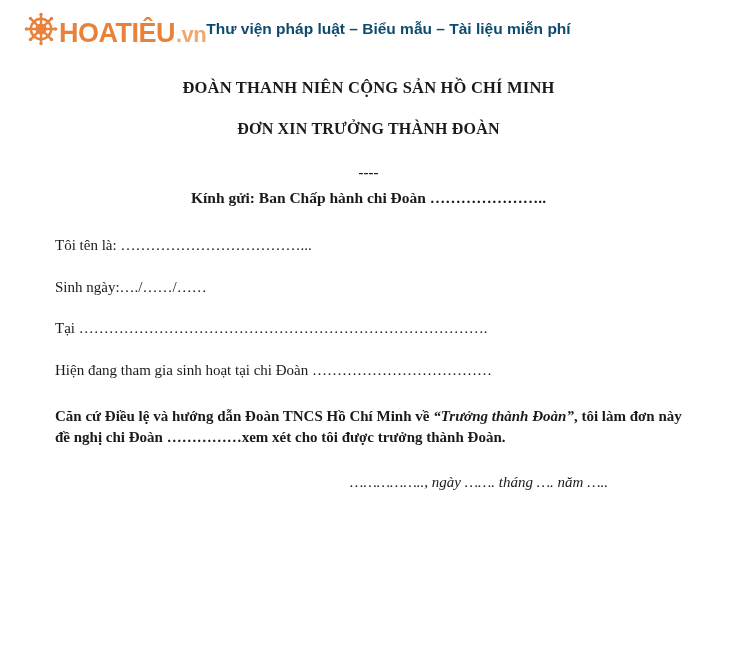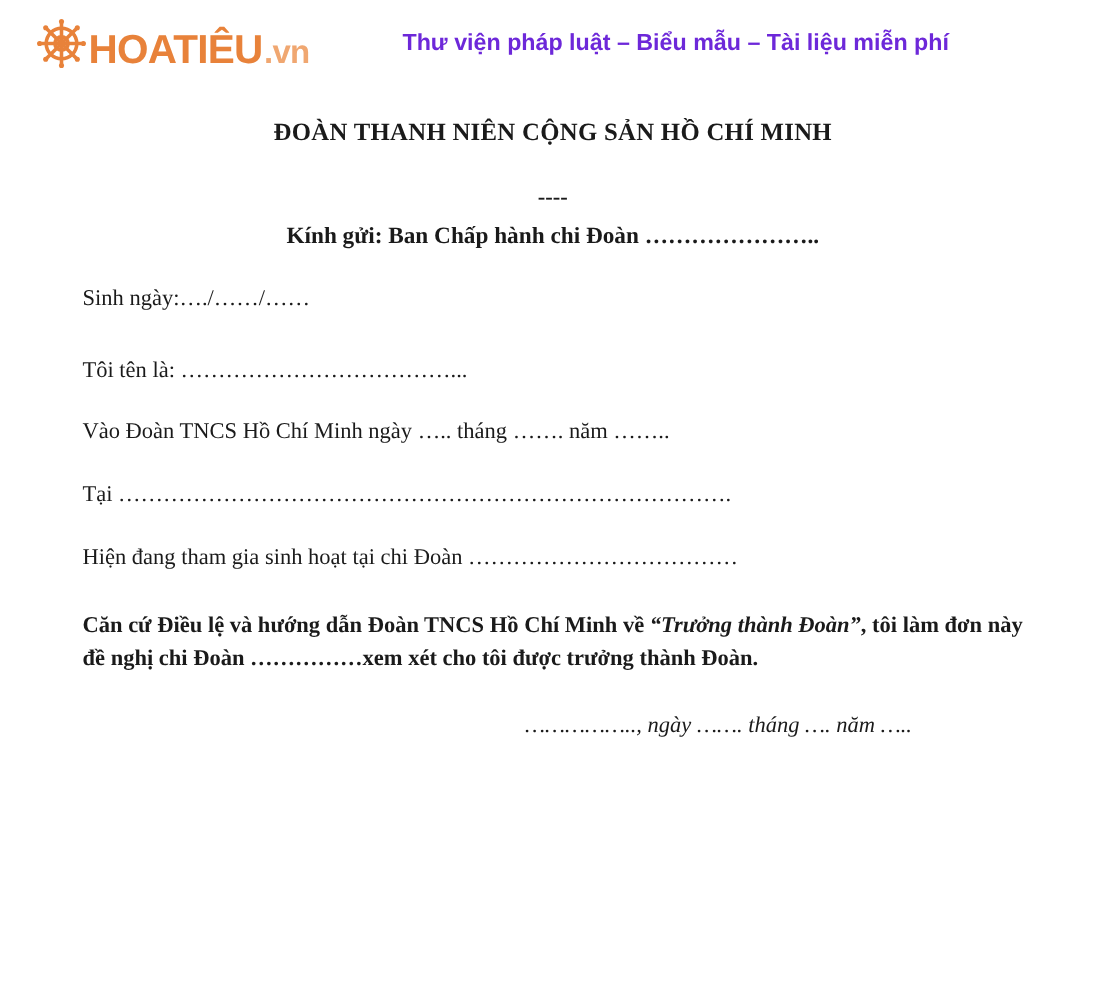--- a/index.html
+++ b/index.html
@@ -46,22 +46,21 @@
     display: flex;
     align-items: baseline;
   }
   .brand-main { color: #e8823a; }
   .brand-tld  { color: #f0a771; font-size: 22px; margin-left: 1px; margin-top: 12px; }
 
   .tagline {
     font-family: "Liberation Sans", "DejaVu Sans", sans-serif;
     font-weight: bold;
     font-size: 15.5px;
-    color: #6d28d9;
-    margin-left: 62px;
+    color: #0c4a6e;
     white-space: nowrap;
   }
 
   
   .doc {
     position: absolute;
     top: 58px;
     left: 0;
     width: 737px;
   }
@@ -156,28 +155,28 @@
         <span class="brand-tld">.vn</span>
     </span>
   </div>
   <div class="tagline">Thư viện pháp luật – Biểu mẫu – Tài liệu miễn phí</div>
 </div>
 
 <div class="doc">
 
   <div class="title-block">
     <div class="title-1">ĐOÀN THANH NIÊN CỘNG SẢN HỒ CHÍ MINH</div>
+    <div class="title-2">ĐƠN XIN TRƯỞNG THÀNH ĐOÀN</div>
     <div class="rule-dashes">----</div>
     <div class="recipient">Kính gửi: Ban Chấp hành chi Đoàn …………………..</div>
   </div>
 
   <div class="content">
+    <p class="line-gap" style="margin-top:30px !important;">Tôi tên là: ………………………………...</p>
     <p class="line-gap">Sinh ngày:…./……/……</p>
-    <p class="line-gap" style="margin-top:30px !important;">Tôi tên là: ………………………………...</p>
-    <p class="line-gap">Vào Đoàn TNCS Hồ Chí Minh ngày ….. tháng ……. năm ……..</p>
     <p class="line-gap">Tại ……………………………………………………………………….</p>
     <p class="line-gap">Hiện đang tham gia sinh hoạt tại chi Đoàn ………………………………</p>
 
     <p class="para"><span>Căn cứ Điều lệ và hướng dẫn Đoàn TNCS Hồ Chí Minh về </span><span class="italic">“Trưởng thành Đoàn”</span><span>, tôi làm đơn này đề nghị chi Đoàn ……………xem xét cho tôi được trưởng thành Đoàn.</span></p>
 
 
     <div class="sign-block">
       <div class="sign-date">…………….., ngày ……. tháng …. năm …..</div>
 
     </div>

